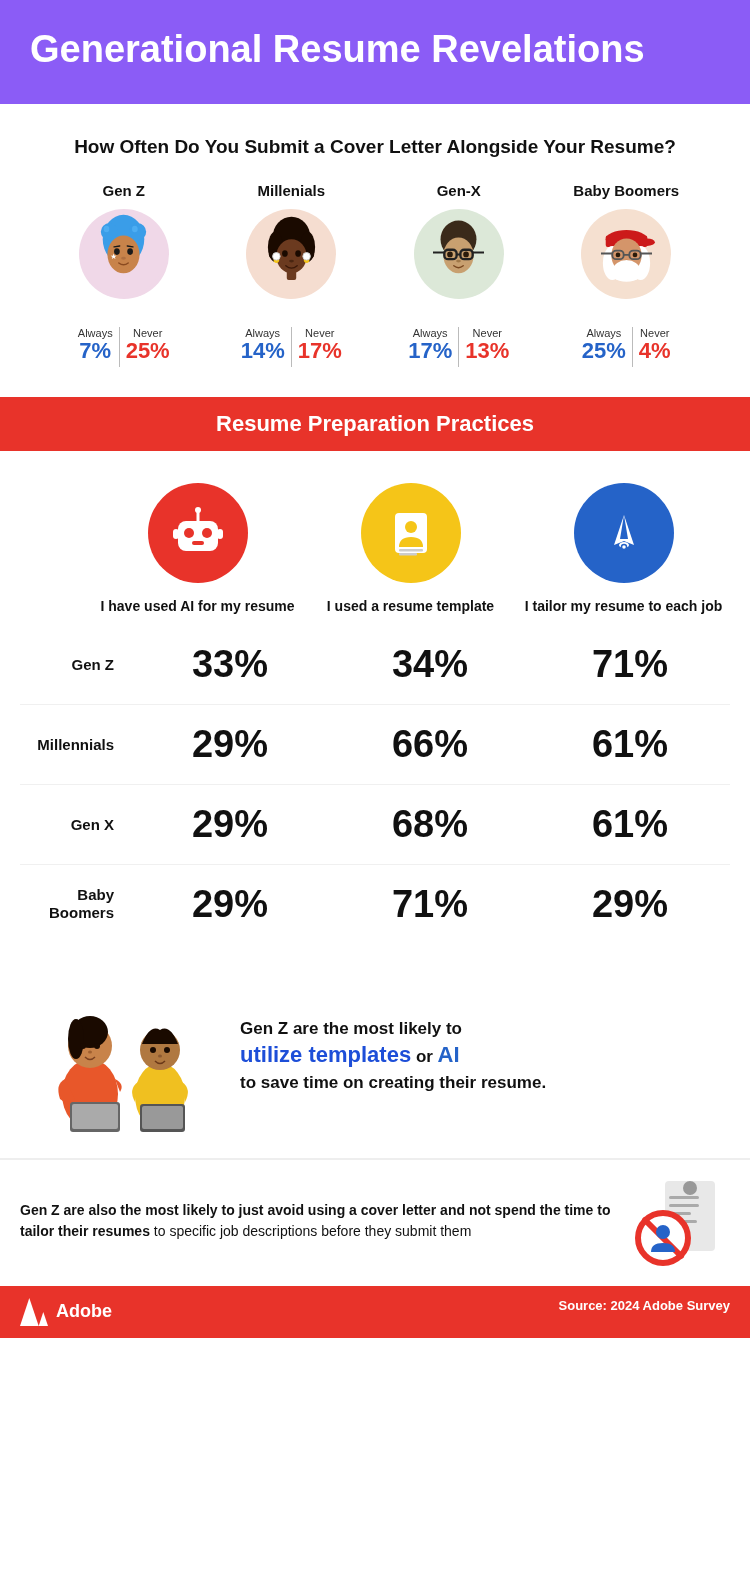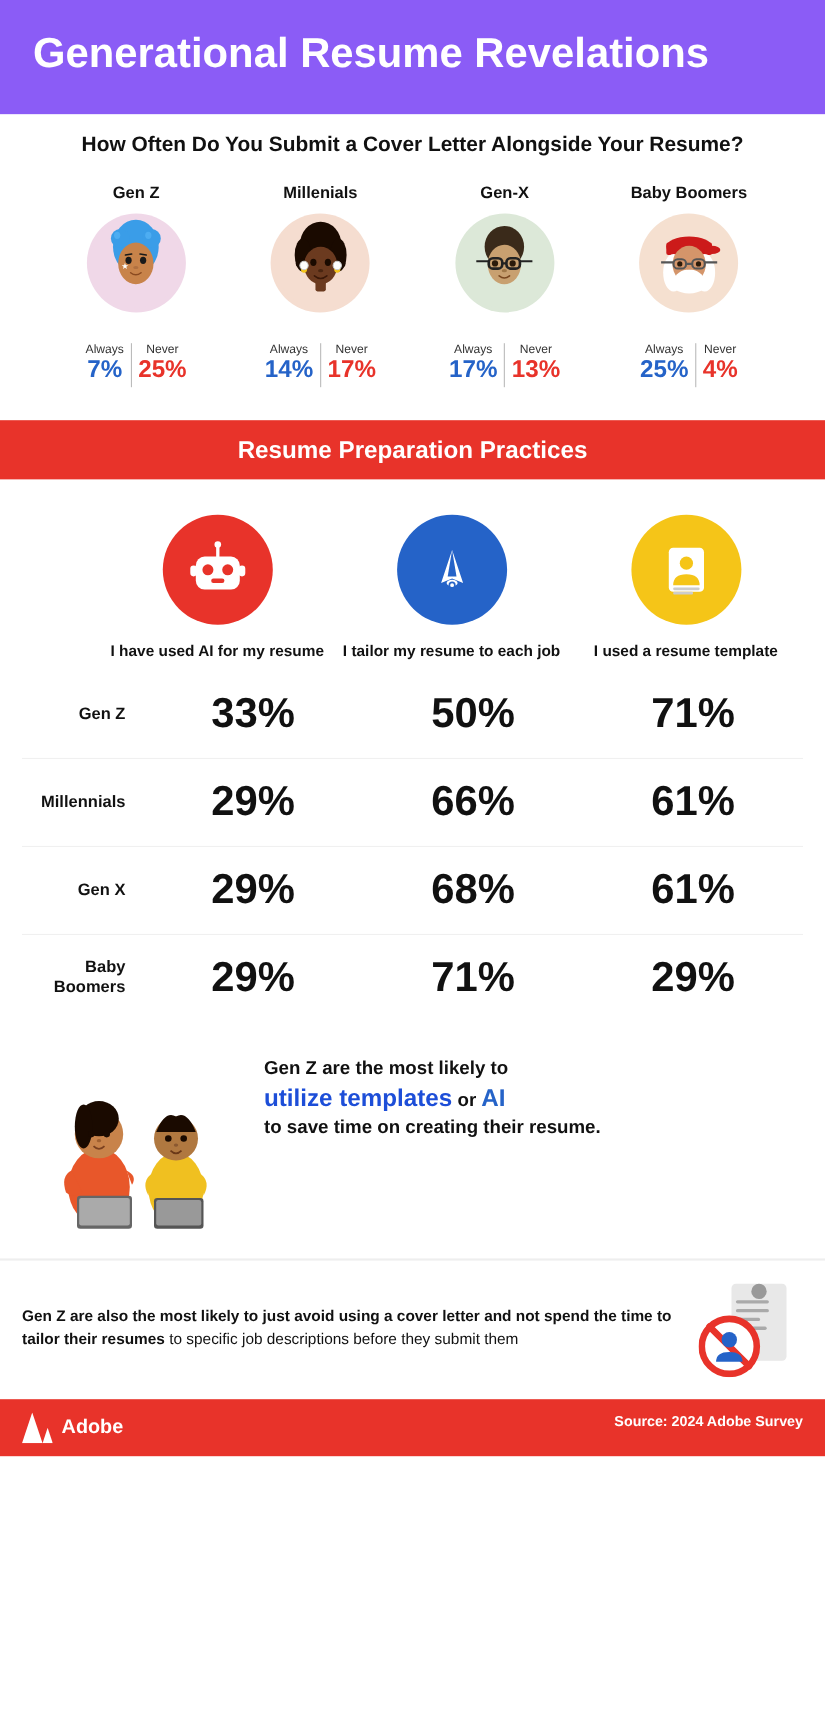--- a/index.html
+++ b/index.html
@@ -19,21 +19,21 @@
       color: #fff;
       font-size: 38px;
       font-weight: 900;
       line-height: 1.15;
       text-align: left;
     }
 
     
     .cover-section {
       background: #fff;
-      padding: 17px 30px 20px;
+      padding: 32px 30px 20px;
     }
     .cover-section h2 {
       font-size: 19px;
       font-weight: 800;
       color: #111;
       margin-bottom: 24px;
       text-align: center;
     }
     .generations-row {
       display: flex;
@@ -184,20 +184,21 @@
       color: #111;
       width: 30%;
       text-align: center;
     }
 
     
     .promo-section {
       background: #fff;
       padding: 10px 20px 20px;
       display: flex;
+      align-items: center;
       gap: 20px;
     }
     .promo-illustration {
       width: 200px;
       flex-shrink: 0;
     }
     .promo-text {
       flex: 1;
     }
     .promo-text p {
@@ -463,56 +464,56 @@
         <circle cx="30" cy="7" r="3" fill="white"></circle>
 
         <rect x="5" y="26" width="6" height="10" rx="3" fill="white"></rect>
         <rect x="49" y="26" width="6" height="10" rx="3" fill="white"></rect>
       </svg>
     </div>
     <div class="icon-label">I have used AI for my resume</div>
   </div>
 
   <div class="icon-col">
+    <div class="icon-circle yellow">
+      <svg width="60" height="60" viewBox="0 0 60 60" xmlns="http://www.w3.org/2000/svg">
+
+        <rect x="14" y="10" width="32" height="40" rx="4" fill="white"></rect>
+
+        <circle cx="30" cy="24" r="6" fill="#f5c518"></circle>
+        <path d="M18 44 Q18 34 30 34 Q42 34 42 44" fill="#f5c518"></path>
+
+        <rect x="18" y="46" width="24" height="2.5" rx="1" fill="#ccc"></rect>
+        <rect x="18" y="50" width="18" height="2.5" rx="1" fill="#ccc"></rect>
+      </svg>
+    </div>
+    <div class="icon-label">I used a resume template</div>
+  </div>
+
+  <div class="icon-col">
     <div class="icon-circle blue">
       <svg width="60" height="60" viewBox="0 0 60 60" xmlns="http://www.w3.org/2000/svg">
 
         <path d="M30 12 L20 42 L30 38 L40 42 Z" fill="white"></path>
         <path d="M26 36 L30 12 L34 36" fill="#2563c8"></path>
         <ellipse cx="30" cy="42" rx="5" ry="3" fill="white"></ellipse>
         <circle cx="30" cy="44" r="2.5" fill="white" stroke="#2563c8" stroke-width="1.5"></circle>
       </svg>
     </div>
     <div class="icon-label">I tailor my resume to each job</div>
   </div>
-
-  <div class="icon-col">
-    <div class="icon-circle yellow">
-      <svg width="60" height="60" viewBox="0 0 60 60" xmlns="http://www.w3.org/2000/svg">
-
-        <rect x="14" y="10" width="32" height="40" rx="4" fill="white"></rect>
-
-        <circle cx="30" cy="24" r="6" fill="#f5c518"></circle>
-        <path d="M18 44 Q18 34 30 34 Q42 34 42 44" fill="#f5c518"></path>
-
-        <rect x="18" y="46" width="24" height="2.5" rx="1" fill="#ccc"></rect>
-        <rect x="18" y="50" width="18" height="2.5" rx="1" fill="#ccc"></rect>
-      </svg>
-    </div>
-    <div class="icon-label">I used a resume template</div>
-  </div>
 </div>
 
 <div class="data-table">
 
   <div class="data-row">
     <div class="row-label">Gen Z</div>
     <div class="row-values">
       <div class="data-pct">33%</div>
-      <div class="data-pct">50%</div>
+      <div class="data-pct">34%</div>
       <div class="data-pct">71%</div>
     </div>
   </div>
 
   <div class="data-row">
     <div class="row-label">Millennials</div>
     <div class="row-values">
       <div class="data-pct">29%</div>
       <div class="data-pct">66%</div>
       <div class="data-pct">61%</div>

